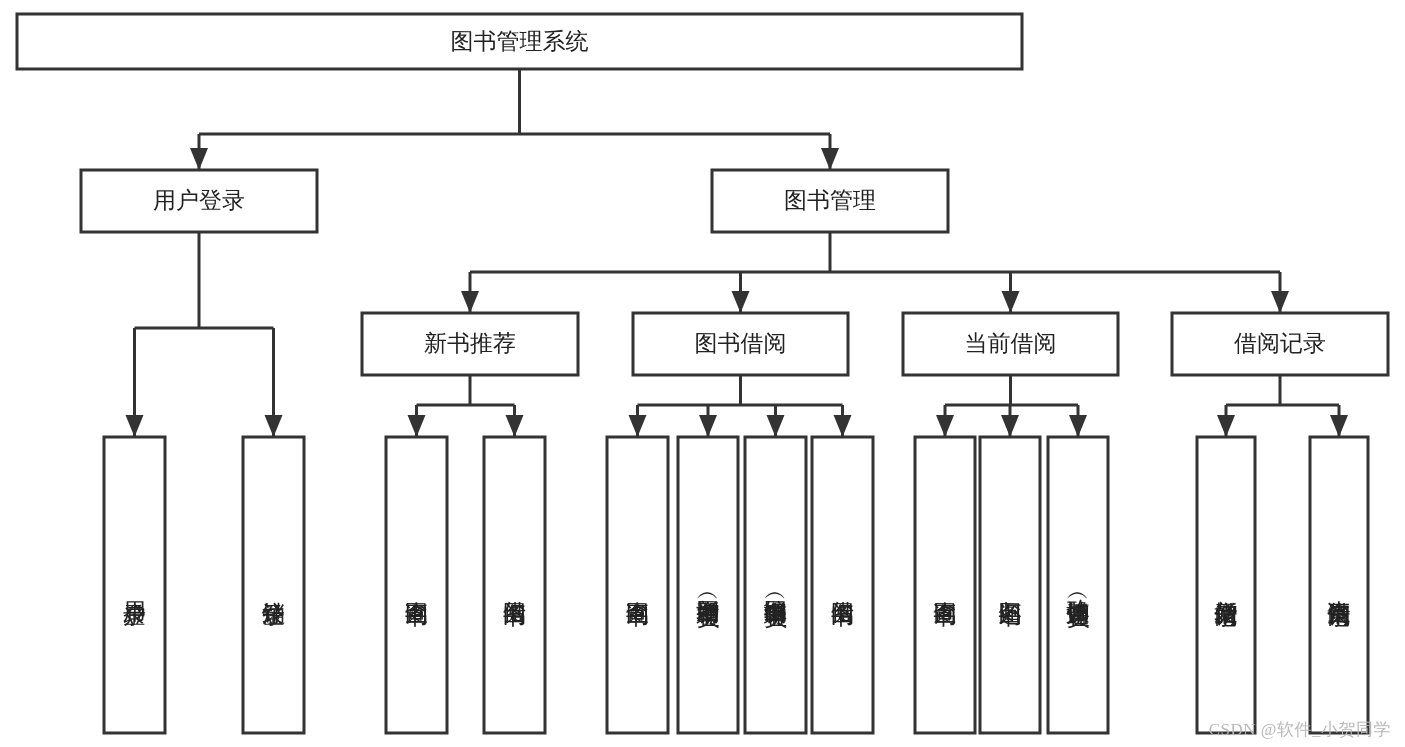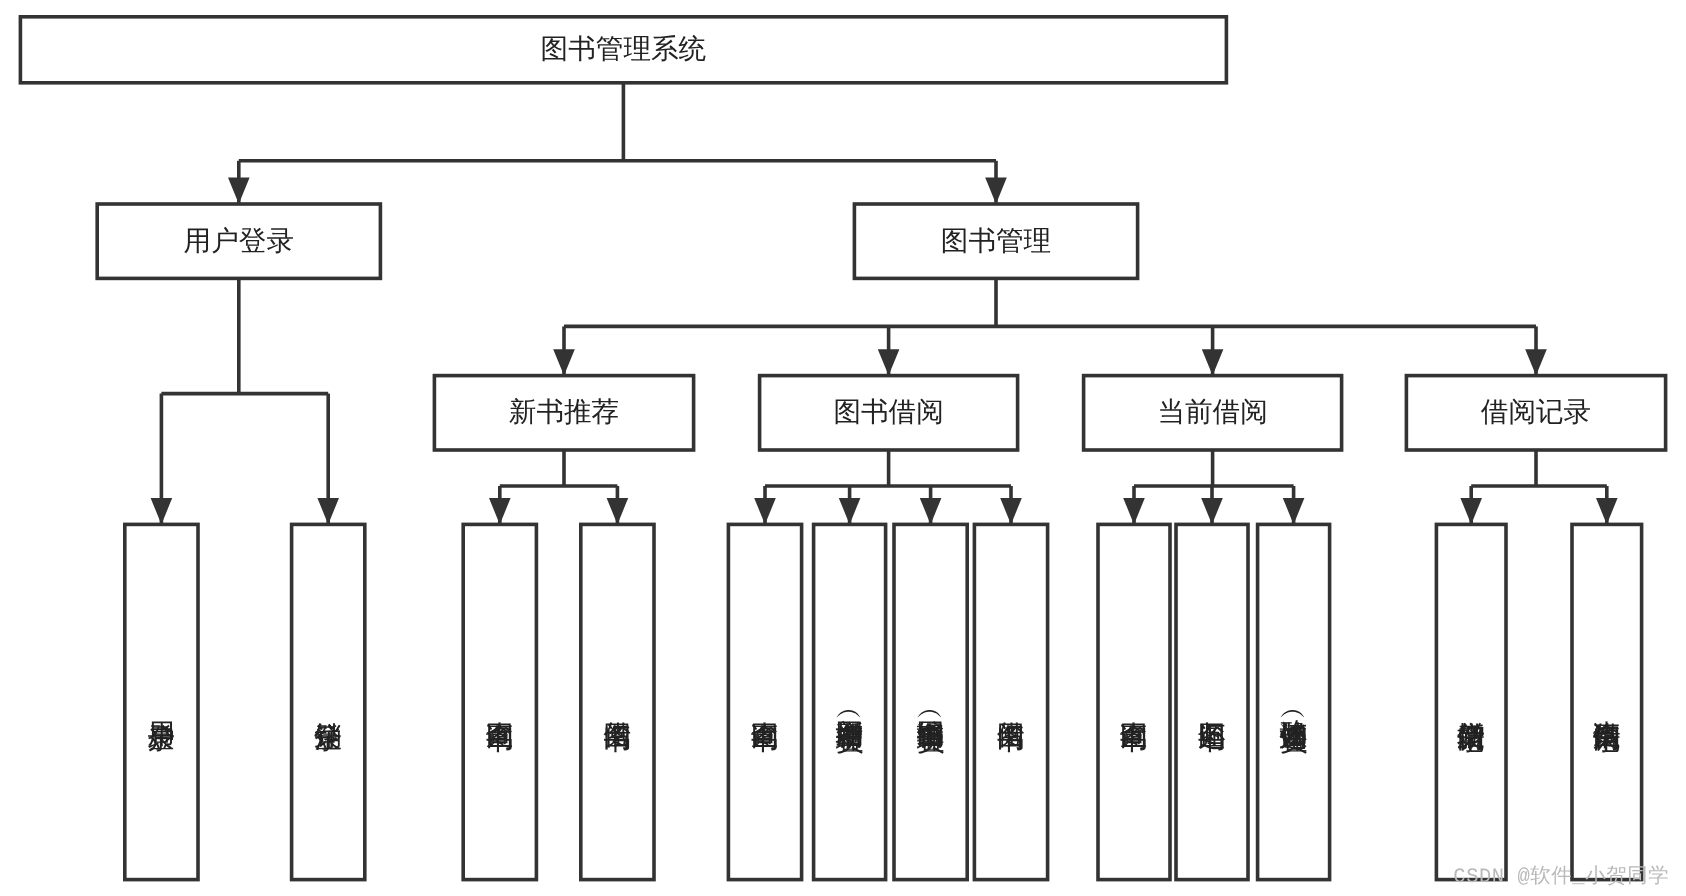--- a/index.html
+++ b/index.html
@@ -59,21 +59,21 @@
     display: flex;
     align-items: center;
     justify-content: center;
     white-space: nowrap;
     pointer-events: none;
   }
   .watermark {
     position: absolute;
     right: 14px;
     bottom: 6px;
-    font-family: Liberation Mono, monospace;
+    font-family: Liberation Serif, serif;
     font-size: 17px;
     color: #b9b9b9;
     white-space: nowrap;
     letter-spacing: 0.5px;
   }
 </style>
 </head>
 <body>
 
 <div id="diagram-root">

